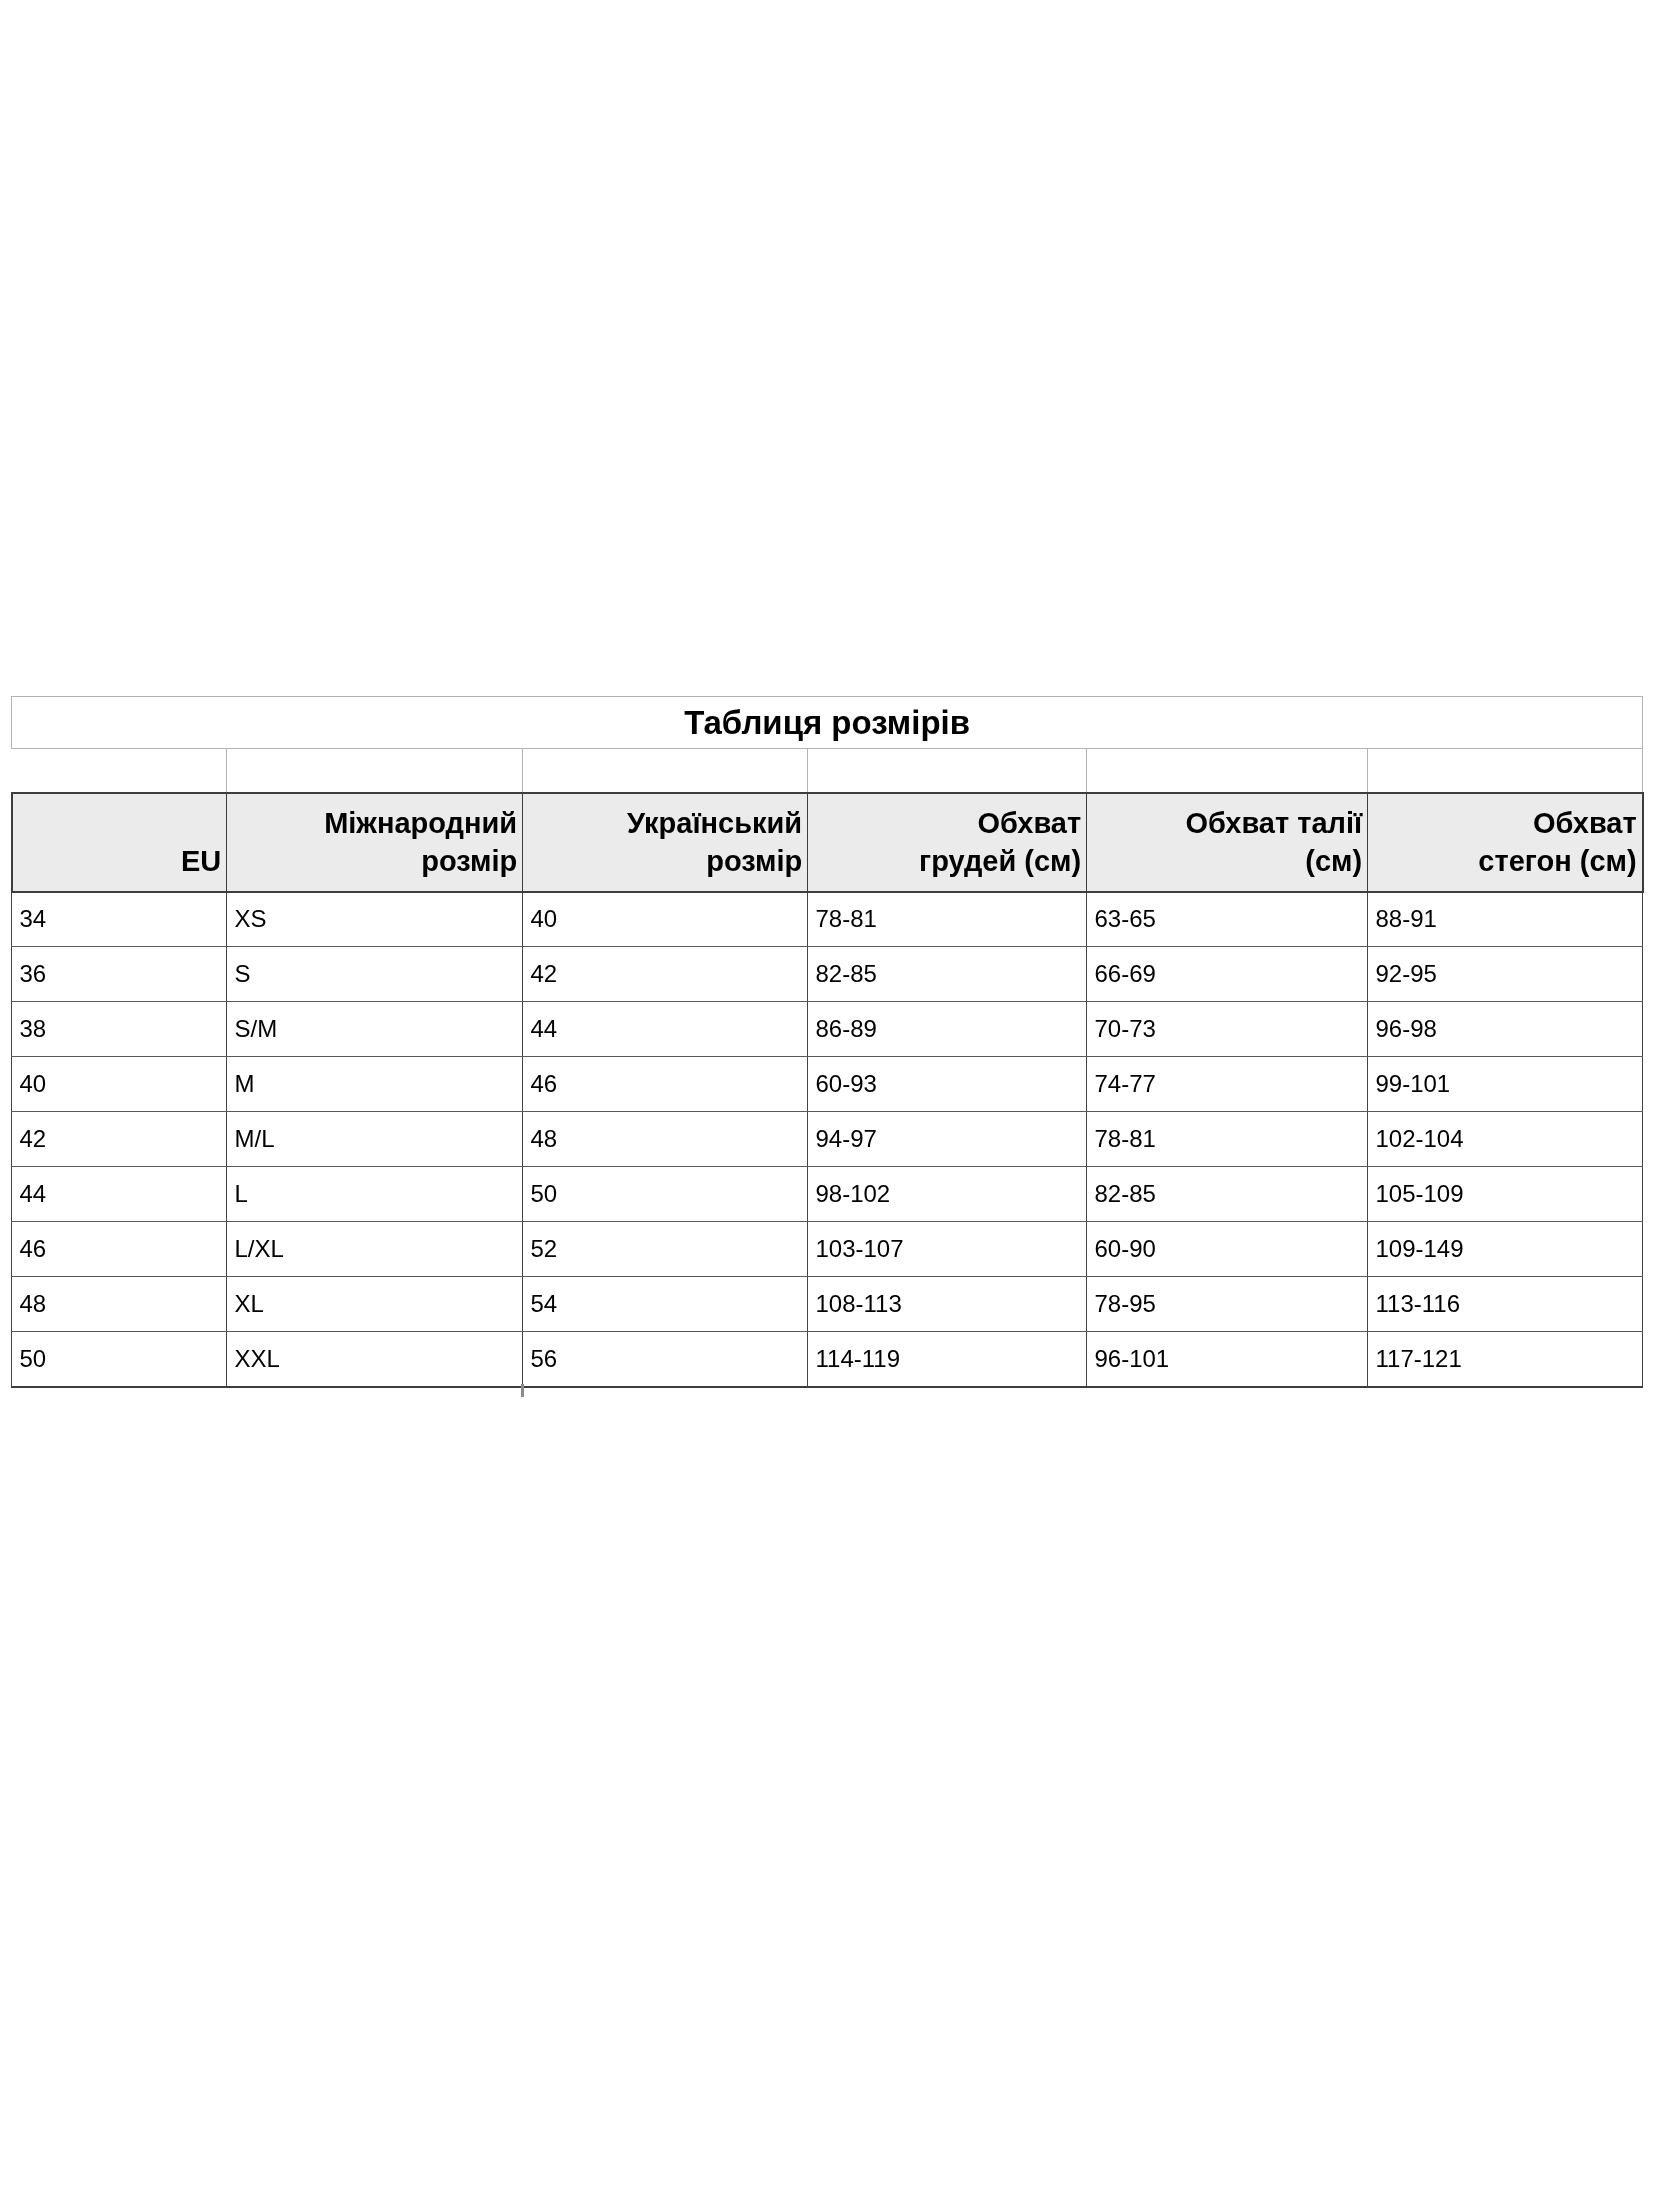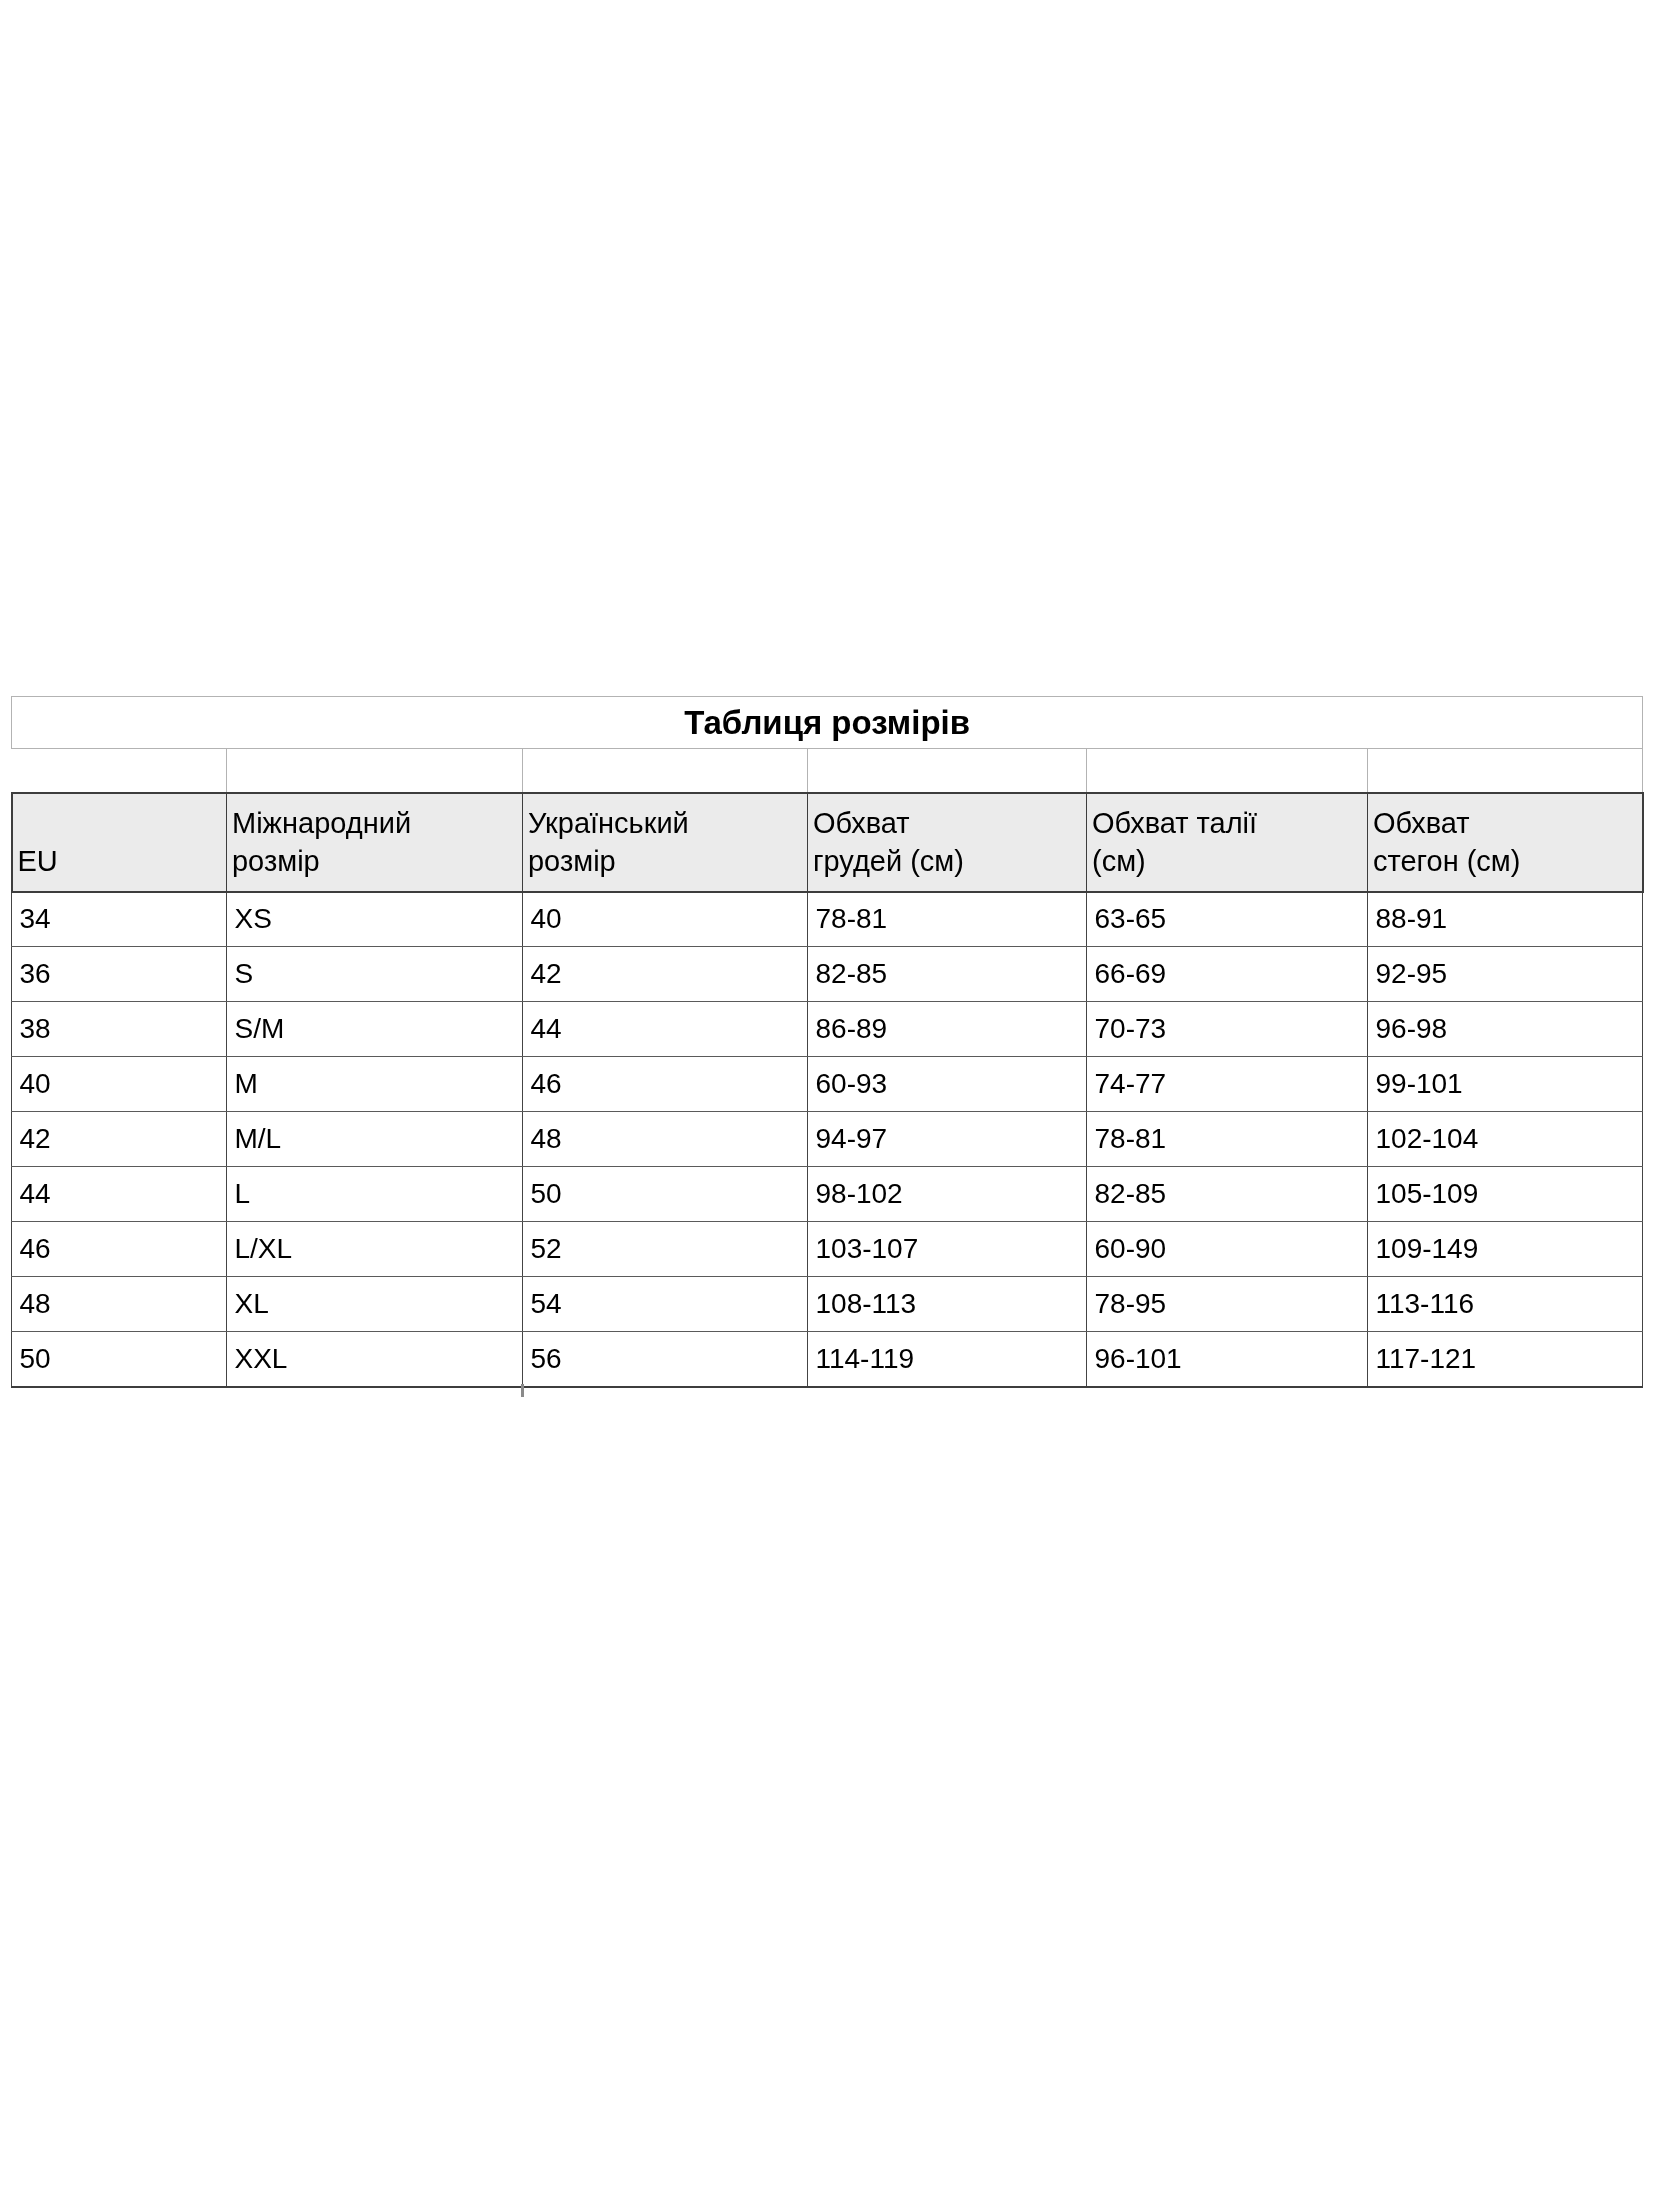--- a/index.html
+++ b/index.html
@@ -39,37 +39,37 @@
     border-top: none;
   }
   .spacer-row td:first-child { border-left: none; }
   
   .header-row td {
     height: 99px;
     background: #ebebeb;
     border: 1.6px solid #3d3d3d;
     border-top-width: 2.5px;
     border-bottom-width: 2.5px;
-    font-weight: normal;
+    font-weight: bold;
     font-size: 29px;
     line-height: 1.32;
-    text-align: left;
+    text-align: right;
     vertical-align: bottom;
     padding: 0 4.9px 9.8px 4.9px;
     white-space: pre-line;
   }
   .header-row td:first-child { border-left-width: 2.5px; }
   .header-row td:last-child  { border-right-width: 2.5px; }
   
   .data-row td {
     height: 55px;
     border: 1.6px solid #444444;
     border-top-color: #5a5a5a;
     border-bottom-color: #5a5a5a;
-    font-size: 28px;
+    font-size: 24px;
     text-align: left;
     vertical-align: middle;
     padding-left: 7.4px;
     overflow: hidden;
     white-space: nowrap;
   }
   .data-row:last-child td { border-bottom: 2.5px solid #3d3d3d; }
   
   .divider-stub {
     position: absolute;

